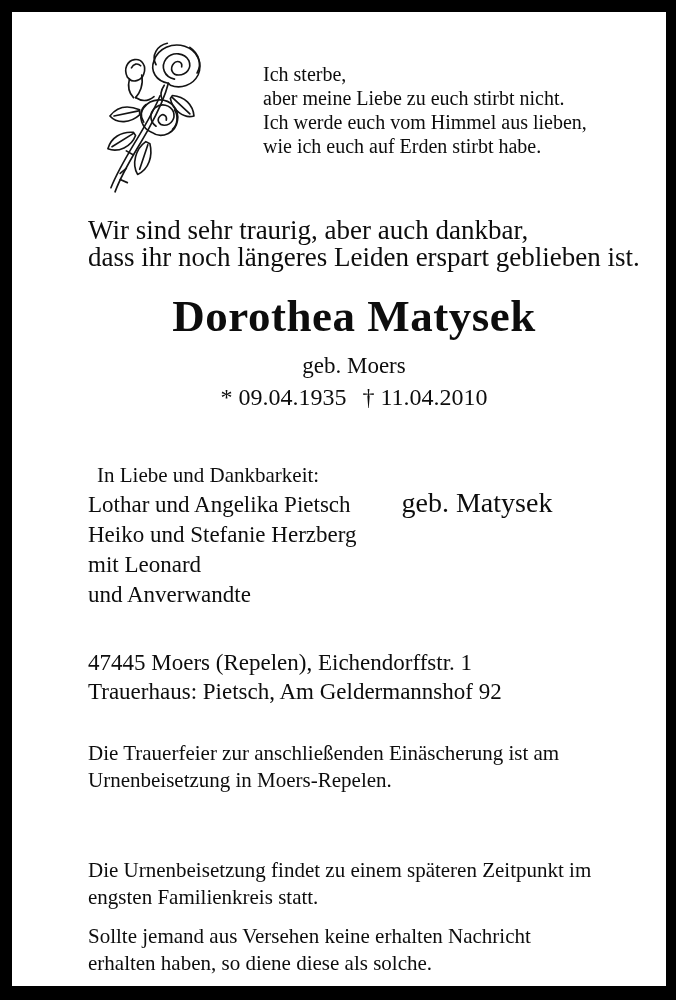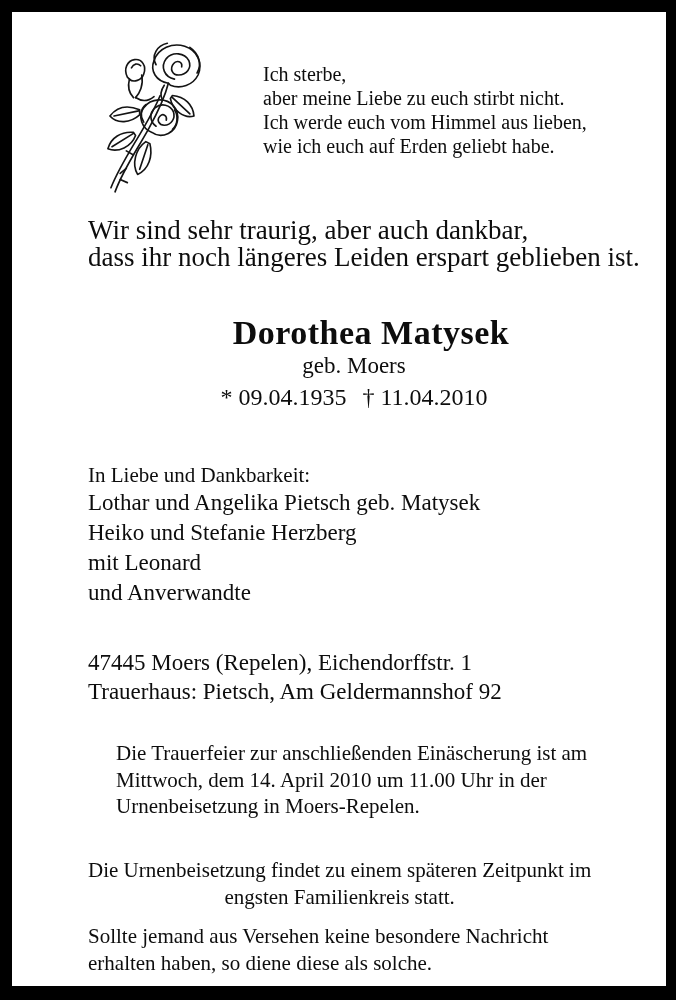--- a/index.html
+++ b/index.html
@@ -14,32 +14,32 @@
     border-bottom-width: 14px;
     font-family: "Liberation Serif", "DejaVu Serif", serif;
     color: #0d0d0d;
     overflow: hidden;
   }
   .abs { position: absolute; }
   .rose-wrap { left: 80px; top: 22px; width: 124px; height: 164px; }
   .poem { left: 251px; top: 50px; font-size: 20px; line-height: 24px; white-space: nowrap; }
   .intro { left: 76px; top: 205px; font-size: 27px; line-height: 27px; white-space: nowrap; }
   .centered { left: 42px; width: 600px; text-align: center; }
-  .deceased-name { top: 281px; font-size: 34px; line-height: 46px; font-weight: bold; letter-spacing: 0.5px; margin: 17px; }
+  .deceased-name { top: 281px; font-size: 45px; line-height: 46px; font-weight: bold; letter-spacing: 0.5px; margin: 0; }
   .maiden { top: 341px; font-size: 23px; line-height: 26px; }
   .dates { top: 372px; font-size: 24px; line-height: 27px; }
   .dates .death { margin-left: 16px; }
   .mourners { left: 76px; top: 451px; white-space: nowrap; }
-  .mourners-heading { font-size: 21px; line-height: 25px; }
+  .mourners-heading { font-size: 21px; line-height: 25px; margin-left: 9px; }
   .mourner-line { font-size: 23px; line-height: 30px; }
-  .mourner-suffix { font-size: 23px; }
+  .mourner-suffix { font-size: 28px; margin-left: 44px; }
   .address { left: 76px; top: 636px; font-size: 23px; line-height: 29px; white-space: nowrap; }
   .para { left: 76px; font-size: 21px; line-height: 26.5px; white-space: nowrap; }
-  .funeral { top: 728px; margin-left: 28px; }
-  .burial { top: 845px; text-align: center; }
+  .funeral { top: 728px; }
+  .burial { top: 845px; }
   .closing { top: 911px; }
   .line { display: block; }
   svg.rose { display: block; }
 </style>
 </head>
 <body>
 
 <div class="card">
 
   <div class="abs rose-wrap">
@@ -81,21 +81,21 @@
 
         <path d="M62 90 C56 86 55 77 61 72 C67 67 76 69 79 76 C81 82 77 89 70 89 C65 89 62 84 66 80 C69 77 73 80 72 84"></path>
       </g>
     </svg>
   </div>
 
   <div class="abs poem">
     <span class="line">Ich sterbe,</span>
     <span class="line">aber meine Liebe zu euch stirbt nicht.</span>
     <span class="line">Ich werde euch vom Himmel aus lieben,</span>
-    <span class="line">wie ich euch auf Erden geliebt habe.</span>
+    <span class="line">wie ich euch auf Erden stirbt habe.</span>
   </div>
 
   <div class="abs intro">
     <span class="line">Wir sind sehr traurig, aber auch dankbar,</span>
     <span class="line">dass ihr noch längeres Leiden erspart geblieben ist.</span>
   </div>
 
   <h1 class="abs centered deceased-name">Dorothea Matysek</h1>
   <div class="abs centered maiden">geb. Moers</div>
   <div class="abs centered dates">
@@ -110,27 +110,26 @@
     <div class="mourner-line">und Anverwandte</div>
   </div>
 
   <div class="abs address">
     <span class="line">47445 Moers (Repelen), Eichendorffstr. 1</span>
     <span class="line">Trauerhaus: Pietsch, Am Geldermannshof 92</span>
   </div>
 
   <div class="abs para funeral">
     <span class="line">Die Trauerfeier zur anschließenden Einäscherung ist am</span>
-    <span class="line">Mittwoch, dem 14. April 2010 um 11.00 Uhr in der</span>
     <span class="line">Urnenbeisetzung in Moers-Repelen.</span>
   </div>
 
   <div class="abs para burial">
     <span class="line">Die Urnenbeisetzung findet zu einem späteren Zeitpunkt im</span>
     <span class="line">engsten Familienkreis statt.</span>
   </div>
 
   <div class="abs para closing">
-    <span class="line">Sollte jemand aus Versehen keine besondere Nachricht</span>
+    <span class="line">Sollte jemand aus Versehen keine erhalten Nachricht</span>
     <span class="line">erhalten haben, so diene diese als solche.</span>
   </div>
 
 </div>
 
 </body></html>

